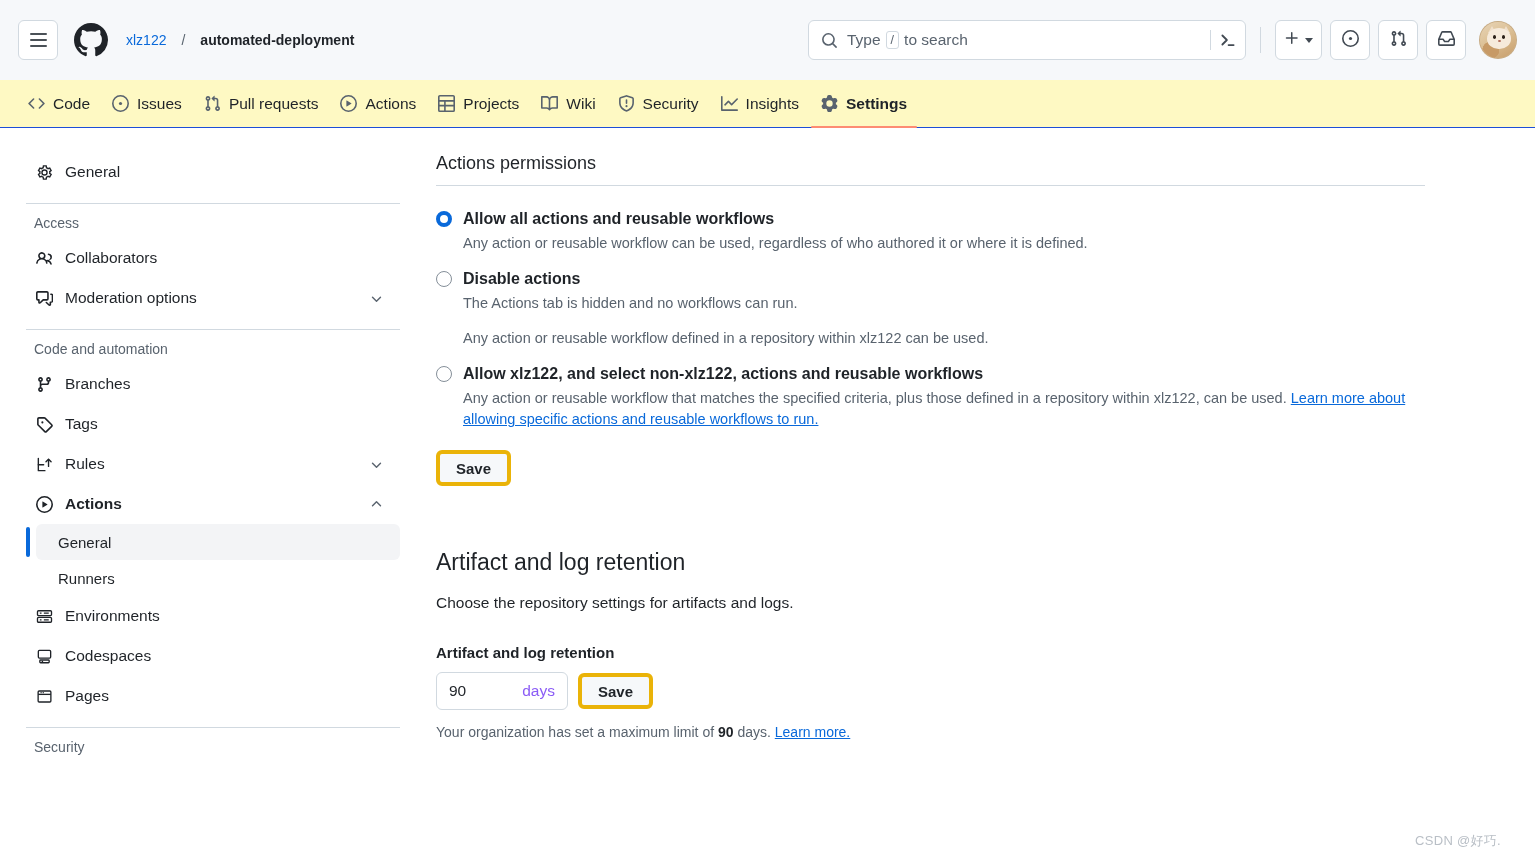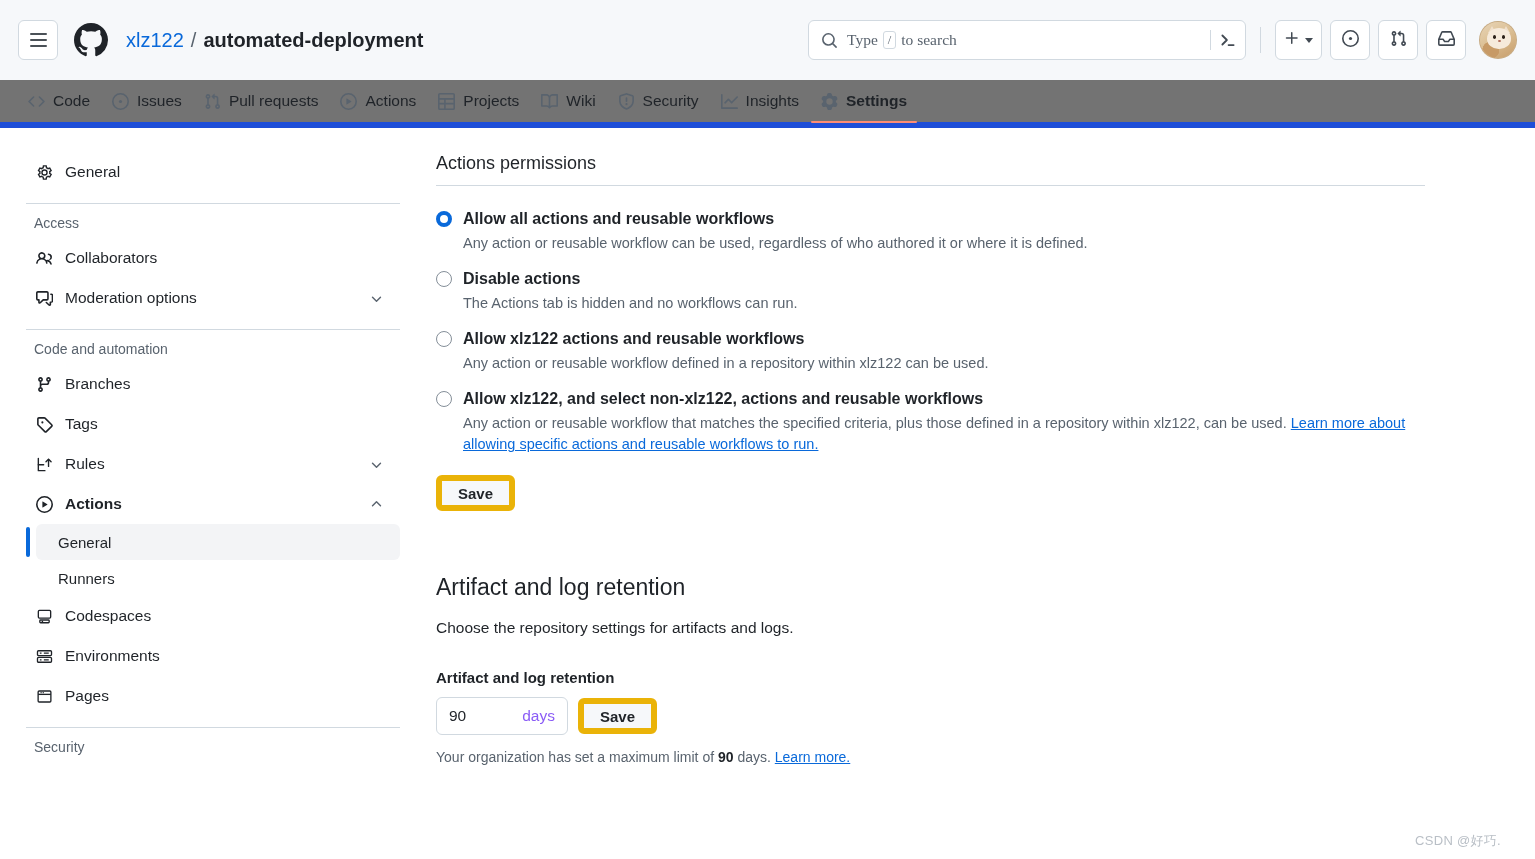--- a/index.html
+++ b/index.html
@@ -29,22 +29,22 @@
     flex-direction: column; gap: 4px;
     cursor: pointer;
     flex: none;
   }
   .hamburger-btn span {
     display: block; width: 17px; height: 2px; background: #4a5157; border-radius: 1px;
   }
   .gh-logo { margin-left: 16px; flex: none; display:flex; align-items:center; }
   .breadcrumb {
     margin-left: 18px;
-    font-size: 20px;
-    display: flex; align-items: flex-end; gap: 7px;
+    font-size: 14px;
+    display: flex; align-items: flex-end; gap: 15px;
     white-space: nowrap;
   }
   .breadcrumb .owner { color: #0969da; text-decoration: none; }
   .breadcrumb .sep { color: #59636e; }
   .breadcrumb .repo { color: #1f2328; font-weight: 600; text-decoration: none; }
 
   .header-right {
     margin-left: auto;
     display: flex; align-items: center; gap: 8px;
   }
@@ -57,21 +57,20 @@
     padding: 0 8px 0 12px;
     cursor: text;
   }
   .search-box .s-icon { flex: none; display:flex; color: #59636e; }
   .search-placeholder {
     margin-left: 9px;
     color: #59636e;
     font-size: 15.5px;
     display: flex; align-items: center; gap: 5px;
     flex: 1;
-    font-family: Liberation Serif, serif;
   }
   .slash-key {
     border: 1px solid #d1d9e0;
     border-radius: 3px;
     padding: 0px 4px;
     font-size: 12.5px;
     line-height: 16px;
     color: #59636e;
   }
   .search-divider { width:1px; height:20px; background:#d1d9e0; margin-right:8px; }
@@ -131,22 +130,22 @@
   .avatar .eye-l { left:13px; }
   .avatar .eye-r { left:22px; }
   .avatar .nose {
     position:absolute; left:17.5px; top:18px; width:3px; height:2.4px;
     background:#b4705f; border-radius:50%;
   }
 
   
   .repo-nav {
     height: 48px;
-    background: #737373;
-    border-bottom: 6px solid #1d4ed8;
+    background: #fef9c3;
+    border-bottom: 1px solid #1d4ed8;
     display: flex; align-items: stretch;
     padding: 0 18px;
     gap: 2px;
   }
   .repo-tab {
     display: flex; align-items: center; gap: 8px;
     padding: 0 10px;
     font-size: 15.5px;
     color: #1f2328;
     text-decoration: none;
@@ -293,21 +292,21 @@
   }
 
   .btn {
     display: inline-flex; align-items: center; justify-content: center;
     height: 36px;
     padding: 0 16px;
     font-size: 15px;
     font-weight: 600;
     color: #1f2328;
     background: #f6f8fa;
-    border: 6px solid #eab308;
+    border: 4px solid #eab308;
     border-radius: 6px;
     cursor: pointer;
   }
 
   .section-gap { height: 62px; }
 
   .section-h2 {
     font-size: 23px;
     font-weight: 400;
     color: #1f2328;
@@ -612,41 +611,41 @@
     </a>
     <a class="side-sub selected">
       <span>General</span>
     </a>
     <a class="side-sub">
       <span>Runners</span>
     </a>
     <a class="side-item">
       <span class="sicon">
           <svg width="17" height="17" viewBox="0 0 16 16" fill="none" stroke="currentColor" stroke-width="1.25">
-            <rect x="2.2" y="2.3" width="11.6" height="7.2" rx="1"></rect>
-            <rect x="3.6" y="11.3" width="8.8" height="2.6" rx=".7"></rect>
-            <path d="M5.3 12.6h1.4"></path>
-          </svg>
-        </span>
-      <span class="slabel">Codespaces</span>
-    </a>
-    <a class="side-item">
-      <span class="sicon">
-          <svg width="17" height="17" viewBox="0 0 16 16" fill="none" stroke="currentColor" stroke-width="1.25">
             <rect x="1.4" y="2.6" width="13.2" height="4.6" rx="1"></rect>
             <rect x="1.4" y="8.8" width="13.2" height="4.6" rx="1"></rect>
             <path d="M3.6 4.9h1.6M3.6 11.1h1.6"></path>
             <path d="M7.4 4.9h4.6M7.4 11.1h4.6"></path>
           </svg>
         </span>
       <span class="slabel">Environments</span>
     </a>
     <a class="side-item">
       <span class="sicon">
           <svg width="17" height="17" viewBox="0 0 16 16" fill="none" stroke="currentColor" stroke-width="1.25">
+            <rect x="2.2" y="2.3" width="11.6" height="7.2" rx="1"></rect>
+            <rect x="3.6" y="11.3" width="8.8" height="2.6" rx=".7"></rect>
+            <path d="M5.3 12.6h1.4"></path>
+          </svg>
+        </span>
+      <span class="slabel">Codespaces</span>
+    </a>
+    <a class="side-item">
+      <span class="sicon">
+          <svg width="17" height="17" viewBox="0 0 16 16" fill="none" stroke="currentColor" stroke-width="1.25">
             <rect x="2" y="2.8" width="12" height="10.4" rx="1"></rect>
             <path d="M2 6h12"></path>
             <path d="M4.3 4.4h1M6.3 4.4h1"></path>
           </svg>
         </span>
       <span class="slabel">Pages</span>
     </a>
 
     <div class="side-divider"></div>
 
@@ -665,24 +664,20 @@
     <div class="radio-desc">Any action or reusable workflow can be used, regardless of who authored it or where it is defined.</div>
 
     
     <div class="radio-row">
       <span class="radio"></span>
       <span class="radio-label">Disable actions</span>
     </div>
     <div class="radio-desc">The Actions tab is hidden and no workflows can run.</div>
 
     
-    <div class="radio-row">
-      <span class="radio"></span>
-      <span class="radio-label">Allow xlz122 actions and reusable workflows</span>
-    </div>
     <div class="radio-desc">Any action or reusable workflow defined in a repository within xlz122 can be used.</div>
 
     
     <div class="radio-row">
       <span class="radio"></span>
       <span class="radio-label">Allow xlz122, and select non-xlz122, actions and reusable workflows</span>
     </div>
     <div class="radio-desc last"><span>Any action or reusable workflow that matches the specified criteria, plus those defined in a repository within xlz122, can be used. </span><a class="inline-link">Learn more about allowing specific actions and reusable workflows to run.</a></div>
 
     <button class="btn">Save</button>

